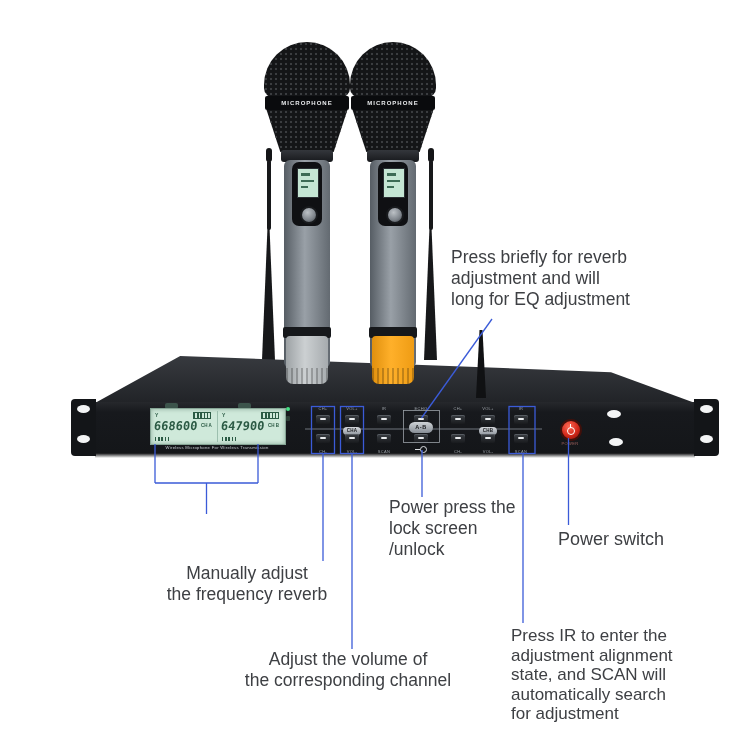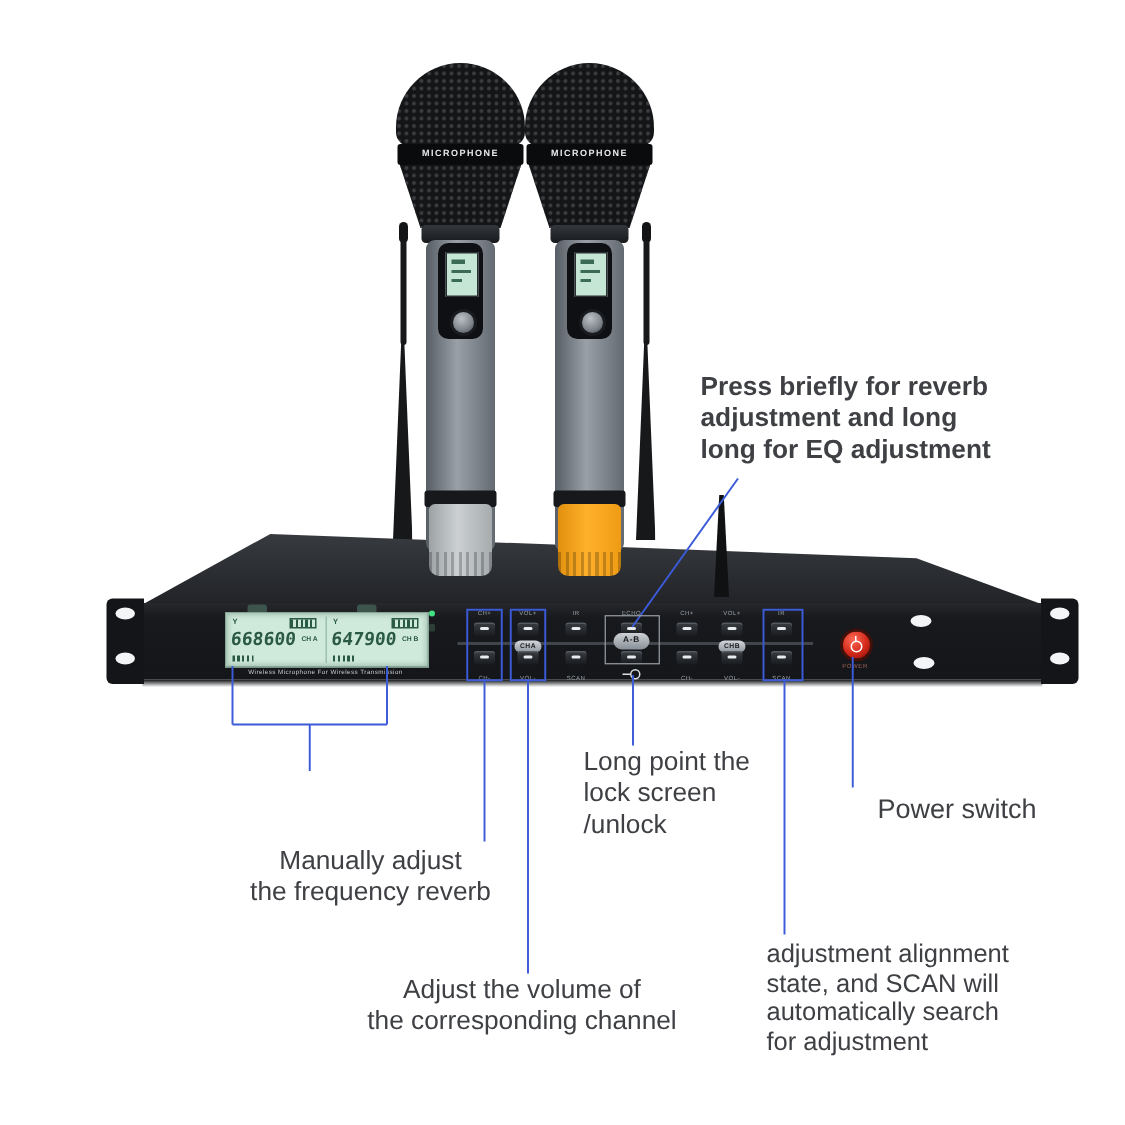--- a/index.html
+++ b/index.html
@@ -305,45 +305,46 @@
       <path d="M323,453 V561"></path>
       <path d="M352,453 V649"></path>
       <path d="M422,450 V497"></path>
       <path d="M523,453 V623"></path>
       <path d="M568.5,438 V525"></path>
       <path d="M492,319 L421.5,418"></path>
     </g>
     <rect x="403.5" y="410.5" width="36" height="32" stroke="#9aa0a6" stroke-width="0.8" fill="none"></rect>
   </svg>
 
-  <div class="note" style="left:467px;top:247px;font-weight:bold;">
+  <div class="note" style="left:451px;top:247px;">
     <div>Press briefly for reverb</div>
-    <div>adjustment and long</div>
+    <div>adjustment and will</div>
     <div>long for EQ adjustment</div>
   </div>
 
 
   <div class="note center" style="left:158px;top:563px;width:178px;">
     <div>Manually adjust</div>
     <div>the frequency reverb</div>
   </div>
 
   <div class="note" style="left:389px;top:497px;">
-    <div>Long point the</div>
+    <div>Power press the</div>
     <div>lock screen</div>
     <div>/unlock</div>
   </div>
 
-  <div class="note" style="left:558px;top:529px;font-size:18px;margin-left:27px;">Power switch</div>
+  <div class="note" style="left:558px;top:529px;font-size:18px;">Power switch</div>
 
   <div class="note center" style="left:228px;top:649px;width:240px;">
     <div>Adjust the volume of</div>
     <div>the corresponding channel</div>
   </div>
 
   <div class="note small-lh" style="left:511px;top:626px;">
+    <div>Press IR to enter the</div>
     <div>adjustment alignment</div>
     <div>state, and SCAN will</div>
     <div>automatically search</div>
     <div>for adjustment</div>
   </div>
 
 </div>
 
 </body></html>

